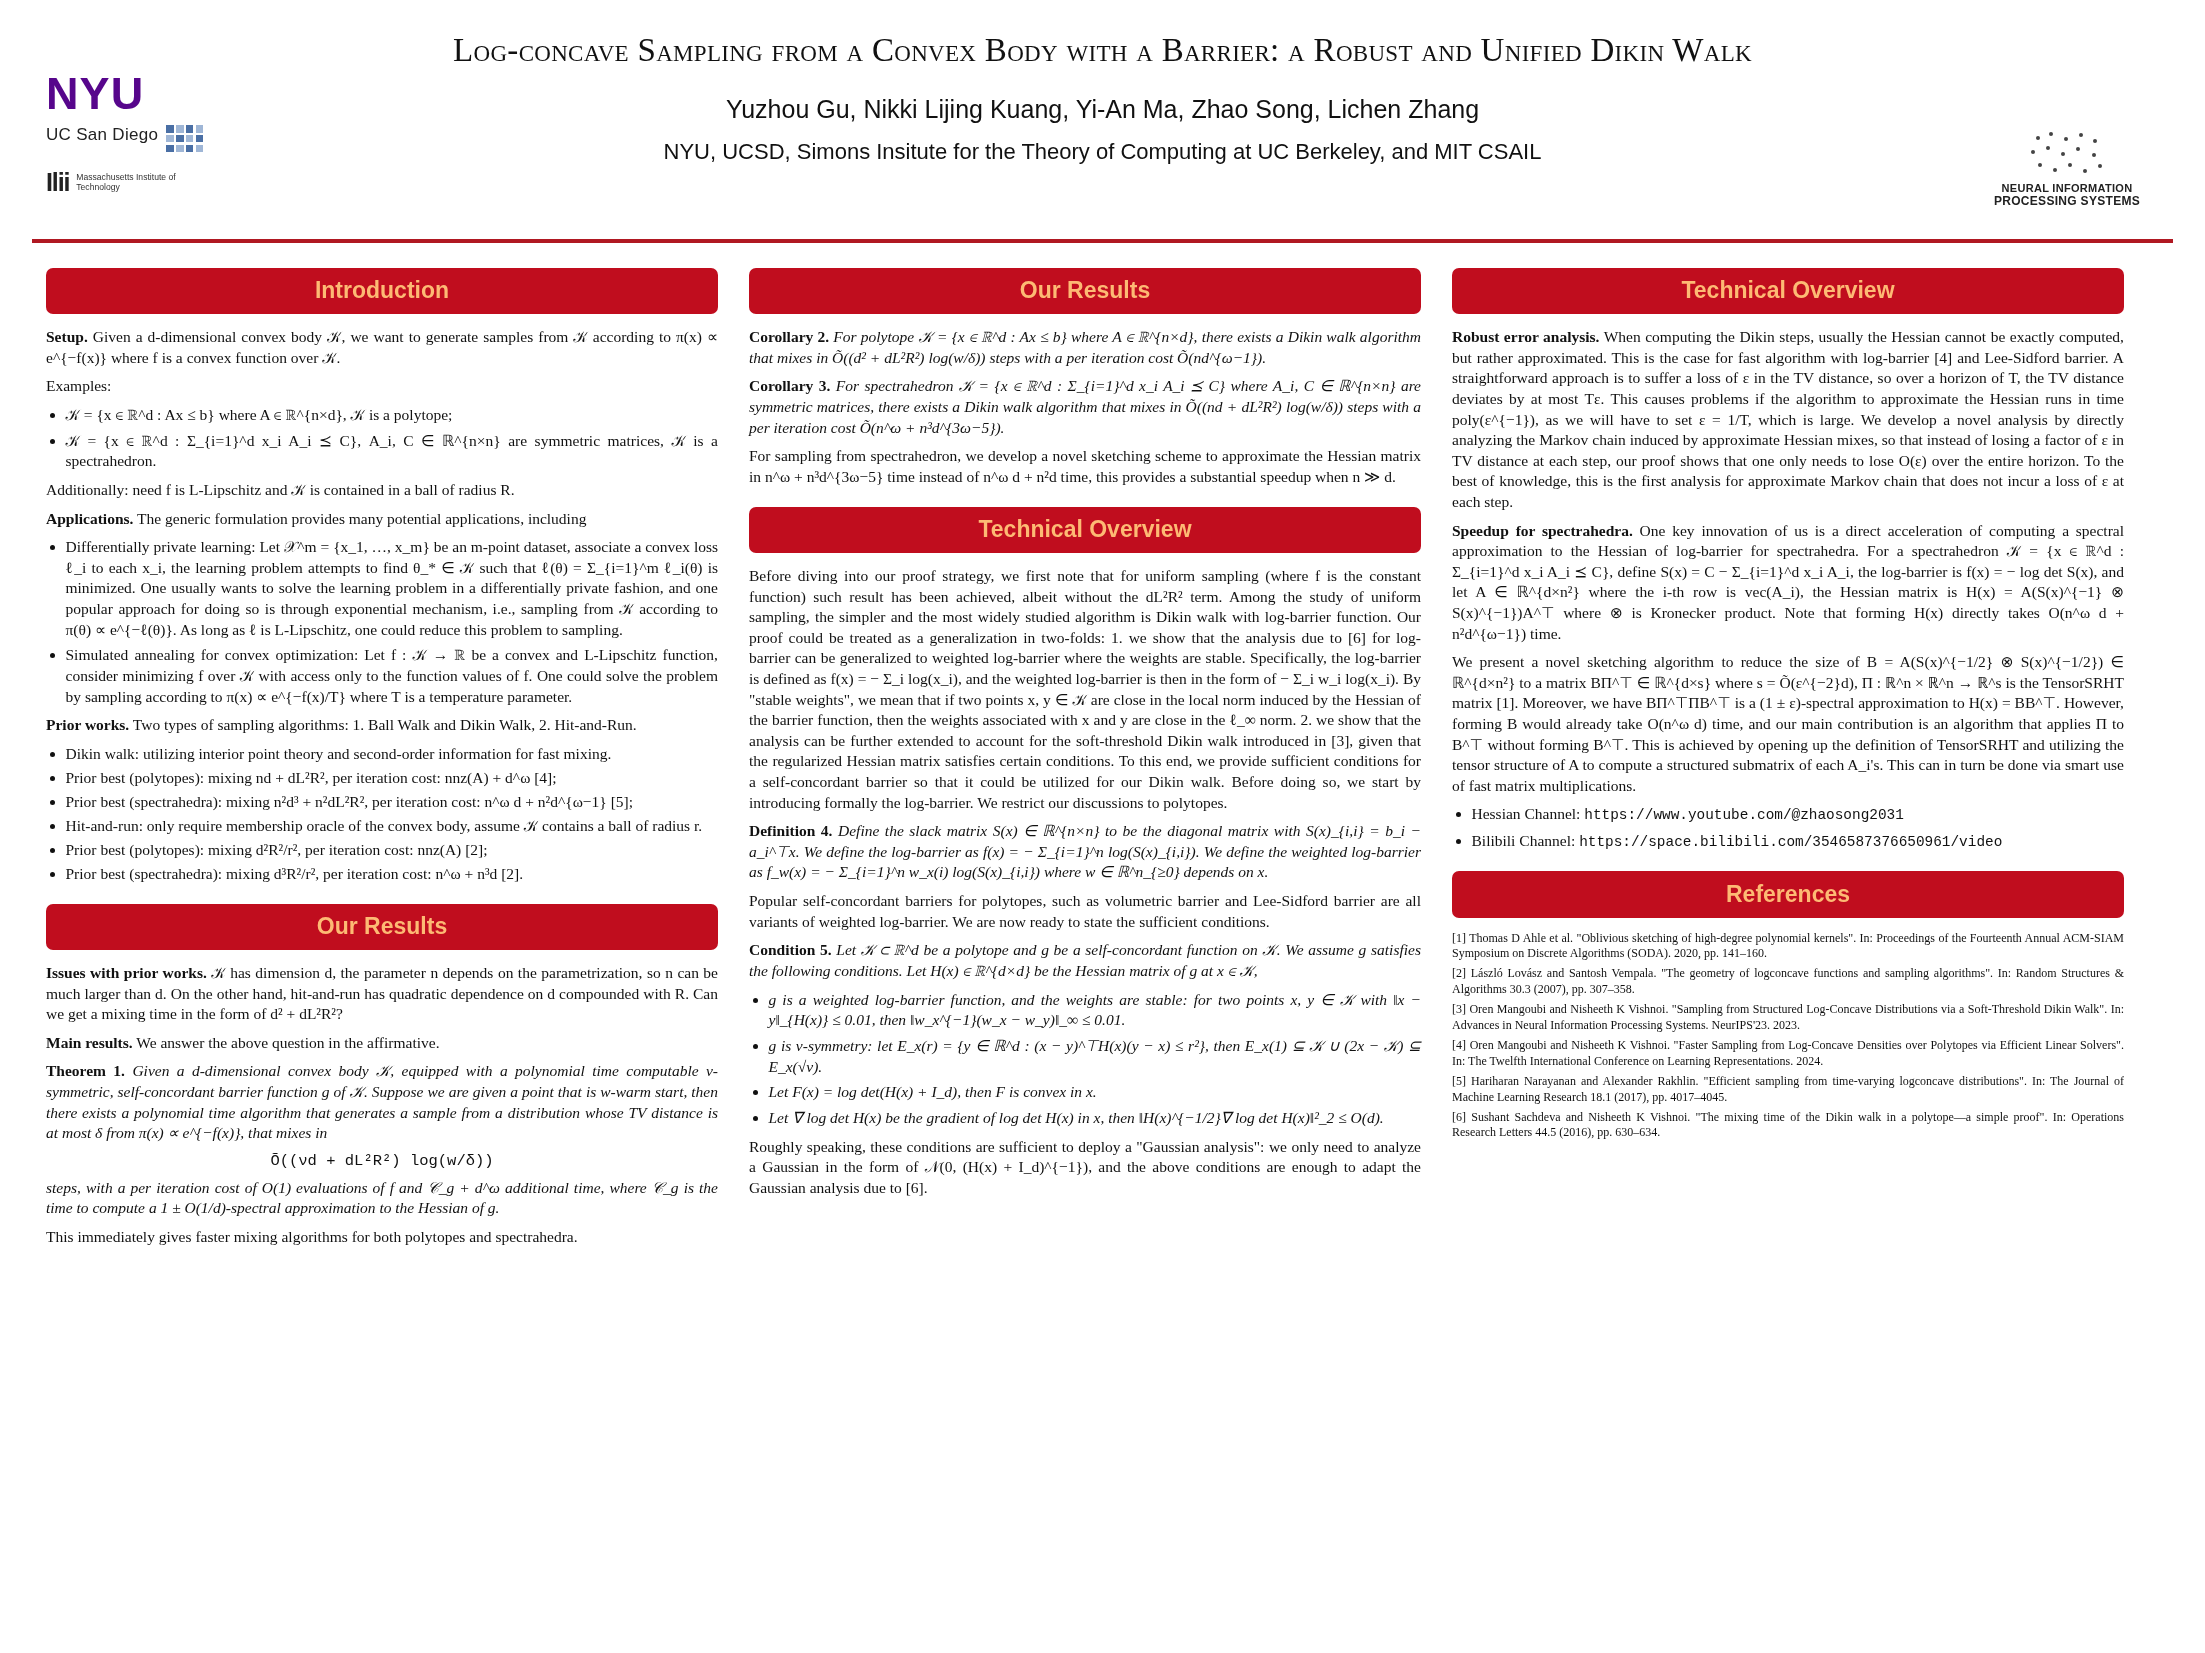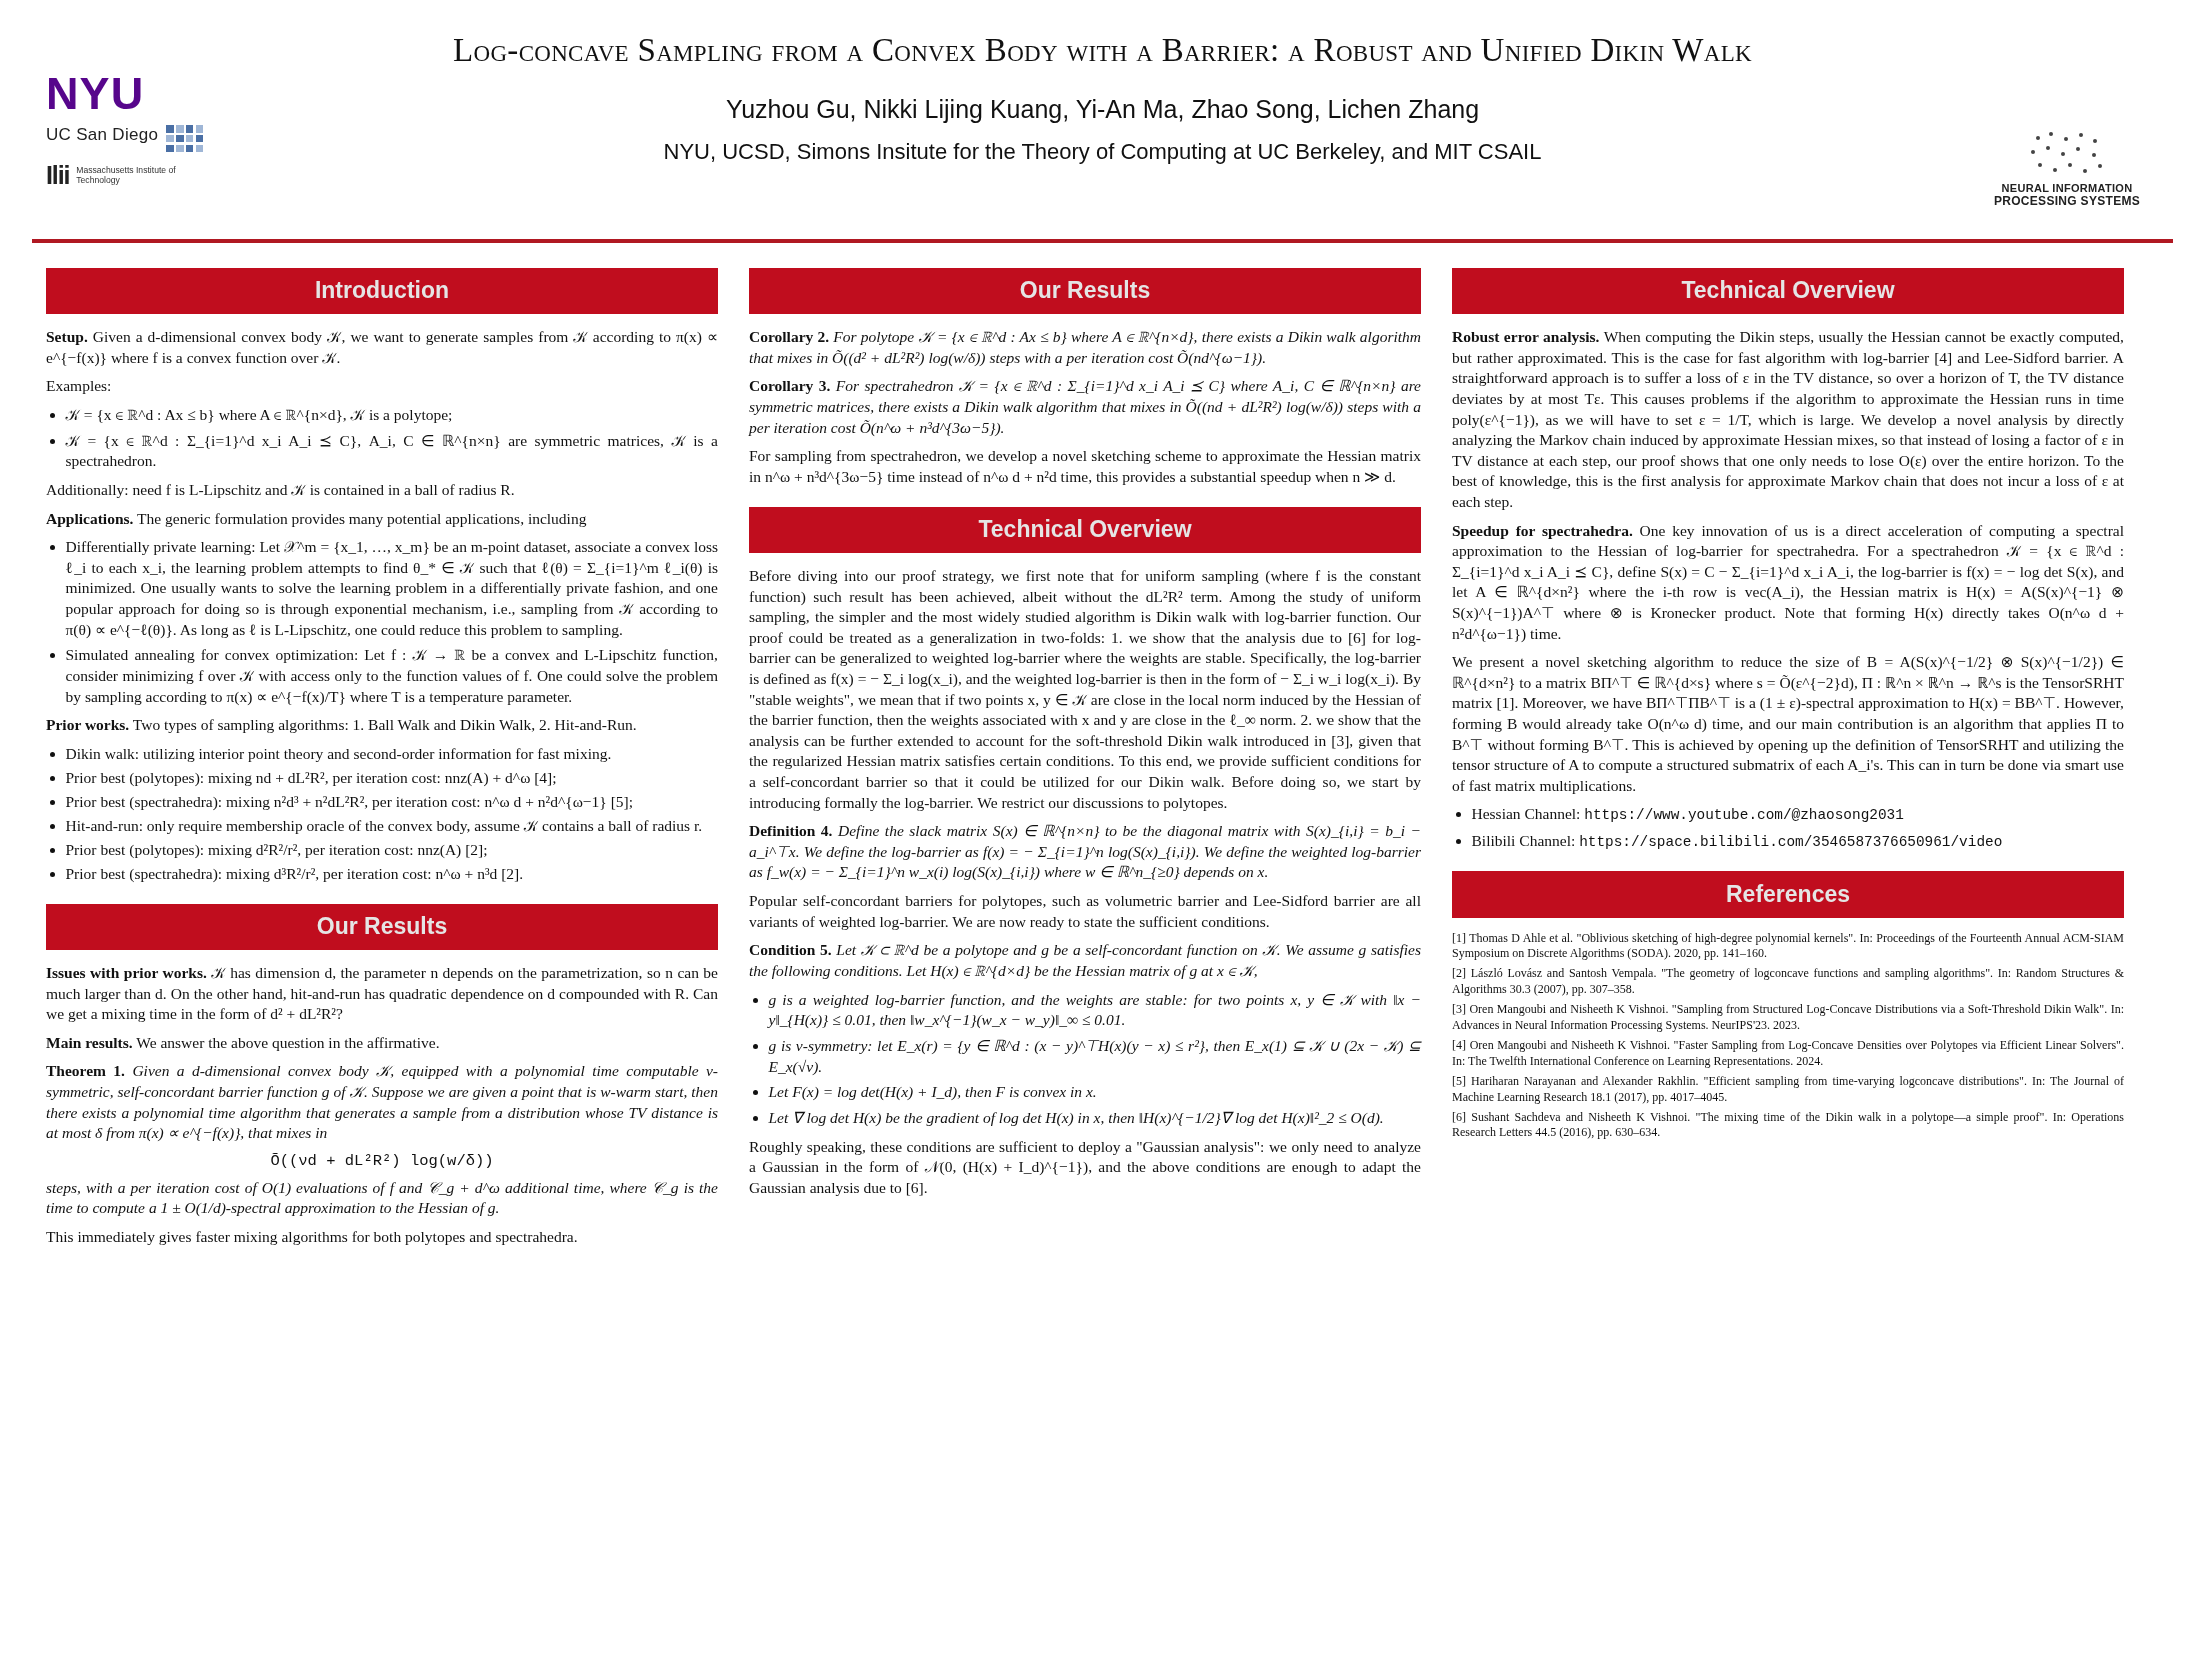--- a/index.html
+++ b/index.html
@@ -8,38 +8,38 @@
 
   
   .header{position:relative;height:207px;}
   .logos{position:absolute;left:46px;top:39px;width:172px;}
   .nyu{font-family:"Liberation Sans",sans-serif;font-weight:bold;font-size:45px;color:#57068c;letter-spacing:1.1px;line-height:1;}
   .ucsd{margin-top:9.2px;display:flex;gap:8px;}
   .ucsd-text{font-family:"Liberation Sans",sans-serif;font-size:17px;color:#222;letter-spacing:0.3px;}
   .ucsd-grid{display:grid;grid-template-columns:repeat(4,7.5px);grid-template-rows:repeat(3,7.5px);gap:2.3px;}
   .ucsd-grid i{display:block;width:7.5px;height:7.5px;background:#9fb6d6;}
   .ucsd-grid i.d{background:#4a6fa5;}
-  .mit{margin-top:9px;display:flex;align-items:center;gap:6.9px;}
+  .mit{margin-top:16px;display:flex;align-items:center;gap:6.9px;}
   .mit-bars{font-family:"Liberation Sans",sans-serif;font-weight:bold;font-size:25px;letter-spacing:-1.1px;color:#222;}
   .mit-sub{font-family:"Liberation Sans",sans-serif;font-size:8.6px;line-height:1.15;color:#333;}
   .title-wrap{padding:0 241px 0 241px;text-align:center;}
   .ptitle{font-variant:small-caps;font-size:33px;font-weight:normal;letter-spacing:0.3px;margin-top:32px;color:#111;}
   .authors{font-family:"Liberation Sans",sans-serif;font-size:25px;margin-top:26.4px;color:#111;}
   .affil{font-family:"Liberation Sans",sans-serif;font-size:22px;margin-top:15px;color:#111;}
   .neurips{position:absolute;right:52px;top:98px;text-align:center;width:172px;}
   .neurips .dots{width:86px;height:49px;margin:0 auto 3.4px auto;position:relative;}
   .neurips .dots span{position:absolute;width:4px;height:4px;border-radius:50%;background:#444;}
   .neurips .n1{font-family:"Liberation Sans",sans-serif;font-size:11px;font-weight:bold;letter-spacing:0.3px;color:#222;}
   .neurips .n2{font-family:"Liberation Sans",sans-serif;font-size:12px;font-weight:bold;letter-spacing:0.3px;color:#222;}
   .rule{height:4px;background:#b01822;margin:0 32px;}
 
   
   .cols{display:flex;gap:31px;padding:25px 46px 0 46px;}
   .col{width:672px;}
-  .bar{background:#c00d1e;color:#e5e5e5;text-align:center;font-family:"Liberation Sans",sans-serif;font-weight:bold;font-size:23px;padding:9.2px 0 10.3px 0;border-radius:0;margin:19.5px 0 12.6px 0;}
+  .bar{background:#c00d1e;color:#fdba74;text-align:center;font-family:"Liberation Sans",sans-serif;font-weight:bold;font-size:23px;padding:9.2px 0 10.3px 0;border-radius:7px;margin:19.5px 0 12.6px 0;}
   .bar:first-child{margin-top:0;}
   p{font-size:15.5px;line-height:1.33;margin:0 0 8px 0;text-align:justify;}
   ul{margin:0 0 8px 0;padding-left:19.5px;}
   li{font-size:15.5px;line-height:1.33;margin-bottom:5.2px;text-align:justify;}
   ul.tight li{margin-bottom:3.4px;}
   b,.b{font-weight:bold;}
   i,.i{font-style:italic;}
   .eqc{text-align:center;font-size:15.5px;margin:6.9px 0 8px 0;font-family:Liberation Mono, monospace;}
   .mono{font-family:"Liberation Mono",monospace;font-size:14.4px;}
   .refs{font-size:12px;line-height:1.28;margin-bottom:5.2px;text-align:justify;}

